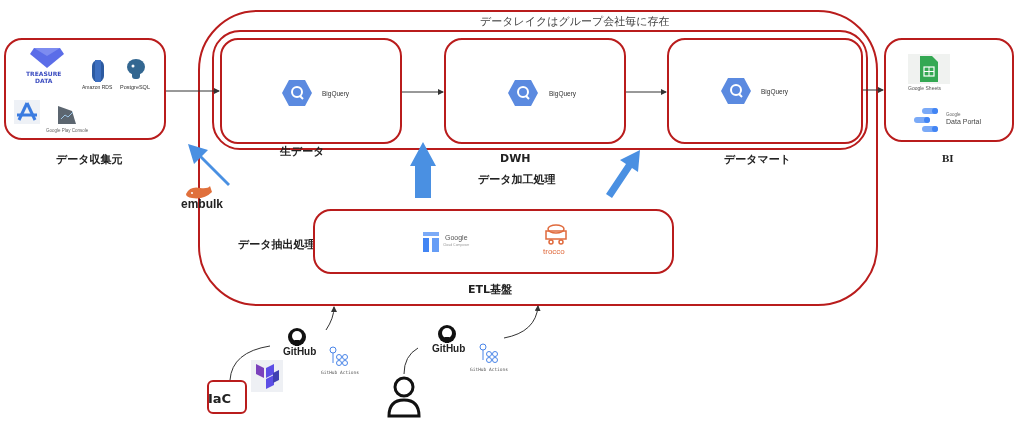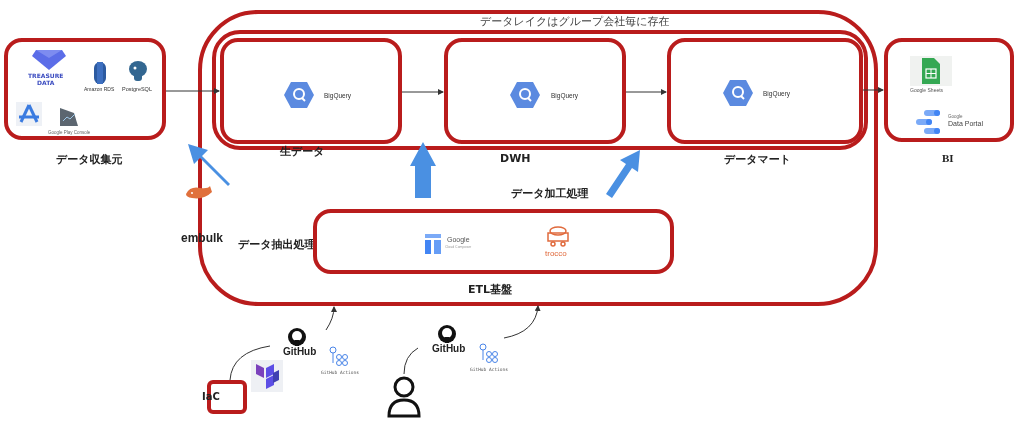--- a/index.html
+++ b/index.html
@@ -1,18 +1,18 @@
 <!DOCTYPE html>
 <html><head>
 <meta charset="utf-8">
 <style>
   html,body{margin:0;padding:0;background:#fff;}
   body{width:1024px;height:429px;position:relative;overflow:hidden;font-family:"DejaVu Sans",sans-serif;color:#222;}
   .abs{position:absolute;}
-  .box{position:absolute;border:4px solid #b91c1c;border-radius:18px;background:#fff;box-sizing:border-box;}
+  .box{position:absolute;border:2px solid #b91c1c;border-radius:18px;background:#fff;box-sizing:border-box;}
   .label{position:absolute;font-weight:bold;font-size:11px;color:#222;text-align:center;white-space:nowrap;}
   .small{font-family:"Liberation Sans",sans-serif;font-size:6px;color:#333;white-space:nowrap;}
   svg{overflow:visible;}
 </style>
 </head>
 <body>
 
 <div class="box" style="left:198px;top:10px;width:680px;height:296px;border-radius:60px;"></div>
 <div class="abs" style="left:480px;top:14px;font-size:11px;color:#444;text-align:right;">データレイクはグループ会社毎に存在</div>
 
@@ -124,23 +124,23 @@
   <path d="M326,330 Q334,318 334,307" fill="none" stroke="#333" stroke-width="1" marker-end="url(#ah)"></path>
   <path d="M230,380 Q232,352 270,346" fill="none" stroke="#333" stroke-width="1"></path>
   <path d="M504,338 Q536,332 538,306" fill="none" stroke="#333" stroke-width="1" marker-end="url(#ah)"></path>
   <path d="M404,374 Q404,356 418,348" fill="none" stroke="#333" stroke-width="1"></path>
 </svg>
 
 <svg class="abs" style="left:184px;top:184px" width="30" height="16">
     <path d="M2,10 Q6,2 16,4 Q24,5 26,2 L28,8 Q20,16 8,14 Q2,13 2,10 z" fill="#e0703c"></path>
     <circle cx="8" cy="9" r="1" fill="#fff"></circle>
   </svg>
-<div class="abs" style="left:181px;top:197px;font-size:12px;font-weight:bold;color:#222;font-family:'Liberation Sans',sans-serif;margin-top:34px;">embulk</div>
+<div class="abs" style="left:181px;top:197px;font-size:12px;font-weight:bold;color:#222;font-family:'Liberation Sans',sans-serif;">embulk</div>
 <div class="label" style="left:238px;top:193px;font-weight:bold;margin-top:44px;">データ抽出処理</div>
-<div class="label" style="left:478px;top:186px;margin-left:33px;">データ加工処理</div>
+<div class="label" style="left:478px;top:172px;">データ加工処理</div>
 
 <div class="box" style="left:313px;top:209px;width:361px;height:65px;">
   <svg class="abs" style="left:108px;top:21px" width="16" height="20">
       <rect x="0" y="0" width="16" height="4" fill="#7baaf7"></rect>
       <rect x="0" y="6" width="6" height="14" fill="#4285f4"></rect>
       <rect x="9" y="6" width="7" height="14" fill="#669df6"></rect>
     </svg>
   <div class="abs small" style="left:130px;top:23px;font-size:7px;color:#555;">Google</div>
   <div class="abs small" style="left:128px;top:32px;font-size:3.5px;color:#999;">Cloud Composer</div>
   <svg class="abs" style="left:228px;top:13px" width="26" height="22">
@@ -169,21 +169,21 @@
   </svg>
 <div class="abs small" style="left:321px;top:370px;font-size:4.5px;font-family:'DejaVu Sans Mono',monospace;color:#555;">GitHub Actions</div>
 <svg class="abs" style="left:251px;top:360px" width="32" height="32">
     <rect x="0" y="0" width="32" height="32" fill="#eef0f4"></rect>
     <polygon points="5,4 13,8 13,18 5,14" fill="#7b42bc"></polygon>
     <polygon points="15,8 23,4 23,14 15,18" fill="#5c4ee5"></polygon>
     <polygon points="15,19 23,15 23,25 15,29" fill="#5c4ee5"></polygon>
     <polygon points="24,13 30,10 30,20 24,23" fill="#4040b2" transform="translate(-2,0)"></polygon>
   </svg>
 <div class="box" style="left:207px;top:380px;width:40px;height:34px;border-radius:6px;"></div>
-<div class="abs" style="left:202px;top:391px;font-size:10px;font-weight:bold;">IaC</div>
+<div class="abs" style="left:208px;top:391px;font-size:13px;font-weight:bold;">IaC</div>
 
 <svg class="abs" style="left:438px;top:325px" width="18" height="18">
     <circle cx="9" cy="9" r="9" fill="#111"></circle>
     <circle cx="9" cy="8" r="5" fill="#fff"></circle>
     <rect x="7" y="12" width="4" height="6" fill="#111"></rect>
   </svg>
 <div class="abs" style="left:432px;top:343px;font-size:10px;font-weight:bold;font-family:'Liberation Sans',sans-serif;">GitHub</div>
 <svg class="abs" style="left:479px;top:343px" width="20" height="20">
     <circle cx="4" cy="4" r="3" fill="none" stroke="#4a85e8"></circle>
     <circle cx="10" cy="11" r="2.5" fill="none" stroke="#4a85e8"></circle>

